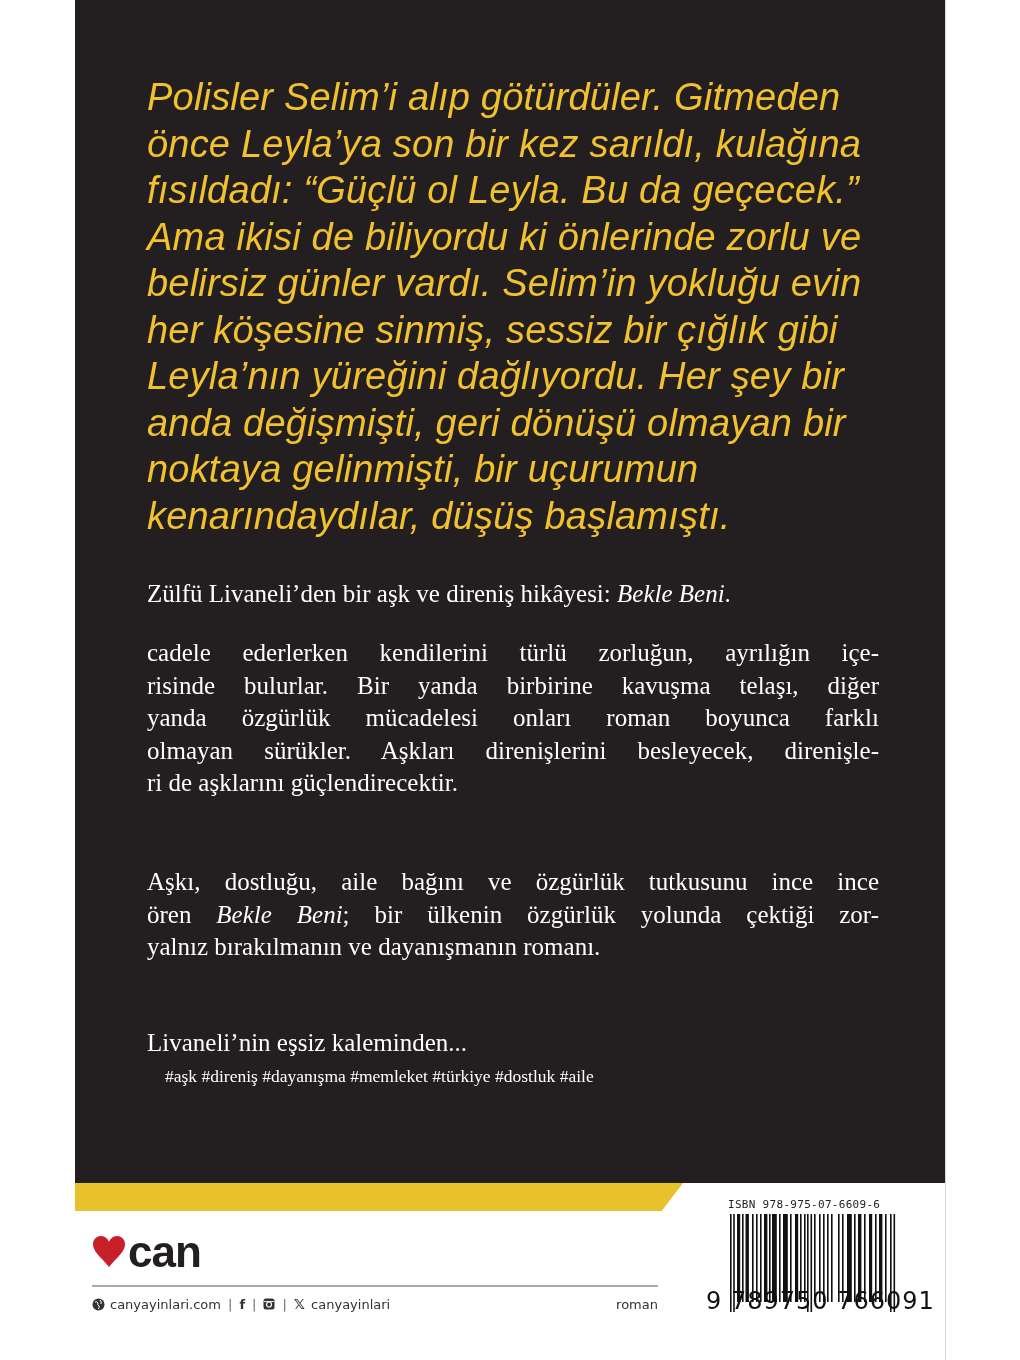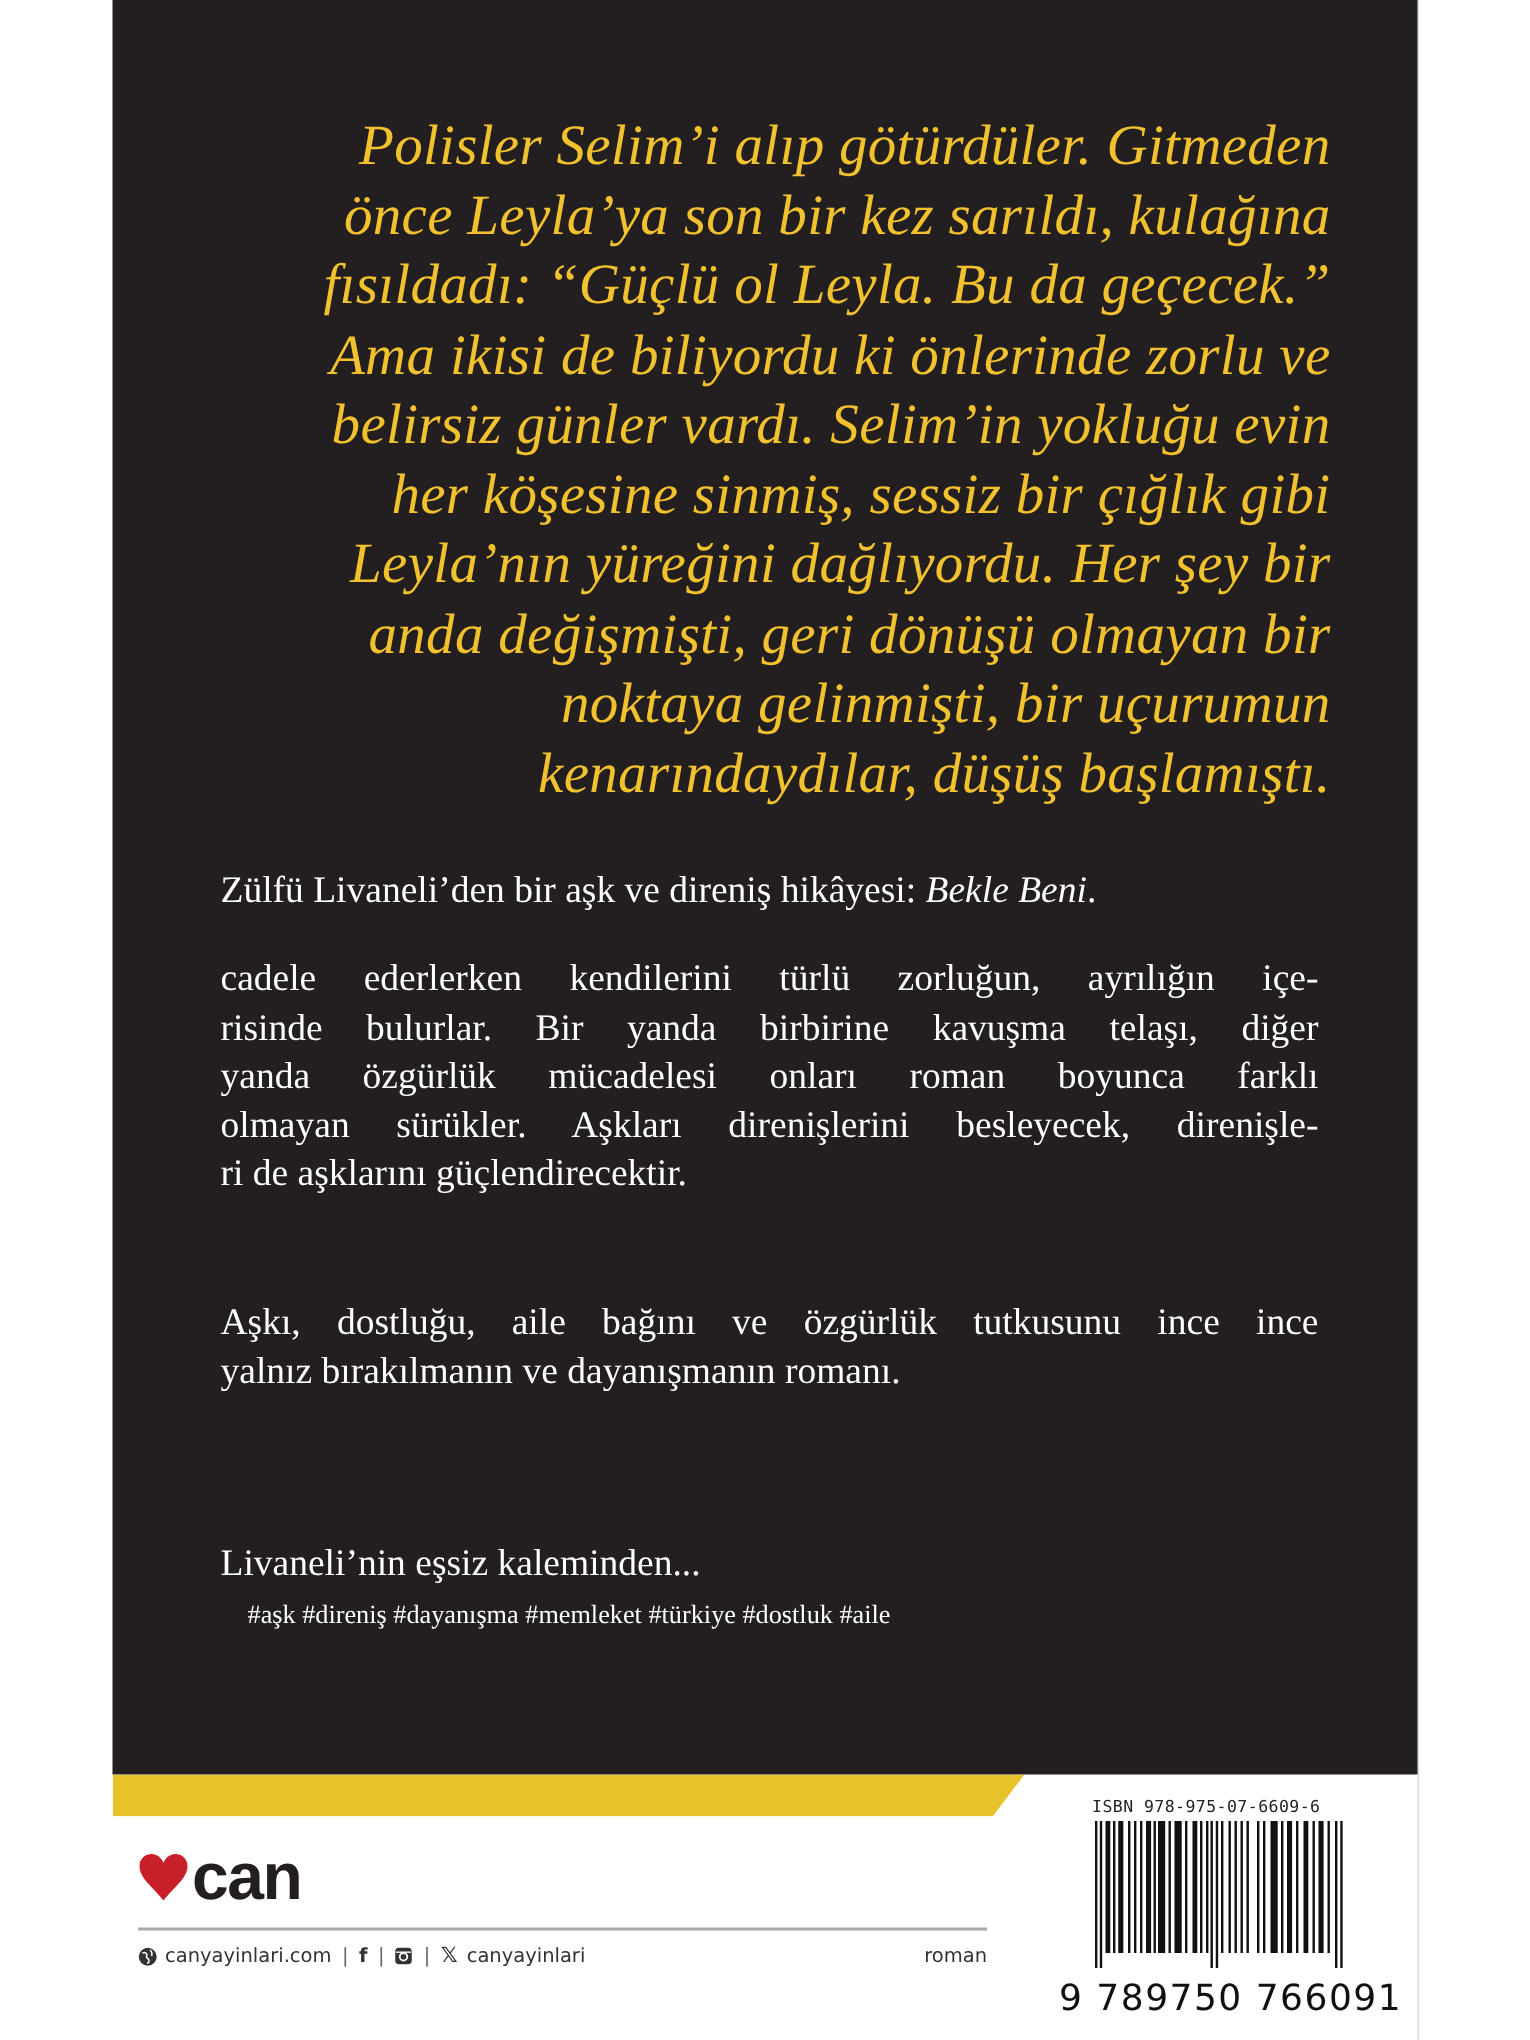--- a/index.html
+++ b/index.html
@@ -21,26 +21,25 @@
       position: absolute;
       left: 0; top: 0;
       width: 870px; height: 1183px;
       background: #231f20;
     }
     .quote {
       position: absolute;
       left: 72px; top: 74px;
       width: 740px;
       color: #f2c12e;
-      font-family: Liberation Serif, serif;
+      font-family: Liberation Sans, sans-serif;
       font-style: italic;
       font-size: 38px;
       line-height: 46.5px;
       letter-spacing: 0.2px;
-      text-align: right;
     }
     .quote .qline { display: block; white-space: nowrap; }
     .body-text {
       position: absolute;
       left: 72px;
       width: 732px;
       color: #ffffff;
       font-family: "Liberation Serif", serif;
       font-size: 25px;
       line-height: 32.5px;
@@ -114,21 +113,21 @@
       color: #222;
       letter-spacing: 0.3px;
     }
     .bars {
       position: absolute;
       left: 28px; top: 16px;
       width: 166px; height: 98px;
     }
     .barnum {
       position: absolute;
-      left: 4px; top: 120px;
+      left: 4px; top: 89px;
       font-family: "DejaVu Sans", sans-serif;
       font-size: 24px;
       color: #111;
       letter-spacing: 1px;
       white-space: nowrap;
     }
   </style>
 </head>
 <body>
 
@@ -155,20 +154,21 @@
     <div class="body-text para1">
       <span class="line justify">cadele ederlerken kendilerini türlü zorluğun, ayrılığın içe-</span>
       <span class="line justify">risinde bulurlar. Bir yanda birbirine kavuşma telaşı, diğer</span>
       <span class="line justify">yanda özgürlük mücadelesi onları roman boyunca farklı</span>
       <span class="line justify">olmayan sürükler. Aşkları direnişlerini besleyecek, direnişle-</span>
       <span class="line">ri de aşklarını güçlendirecektir.</span>
     </div>
 
     <div class="body-text para2">
       <span class="line justify">Aşkı, dostluğu, aile bağını ve özgürlük tutkusunu ince ince</span>
+      <span class="line justify"><span>ören </span><i>Bekle Beni</i><span>; bir ülkenin özgürlük yolunda çektiği zor-</span></span>
       <span class="line">yalnız bırakılmanın ve dayanışmanın romanı.</span>
     </div>
 
     <div class="body-text closing">
       <span class="line">Livaneli’nin eşsiz kaleminden...</span>
     </div>
 
     <div class="hashtags">#aşk #direniş #dayanışma #memleket #türkiye #dostluk #aile</div>
   </div>
 

